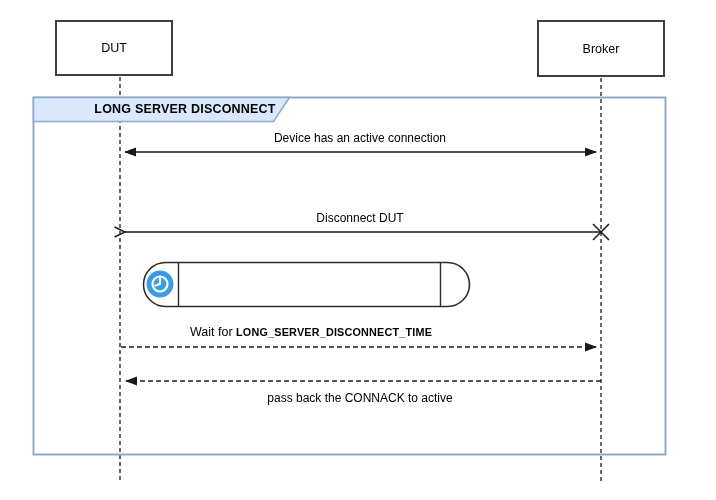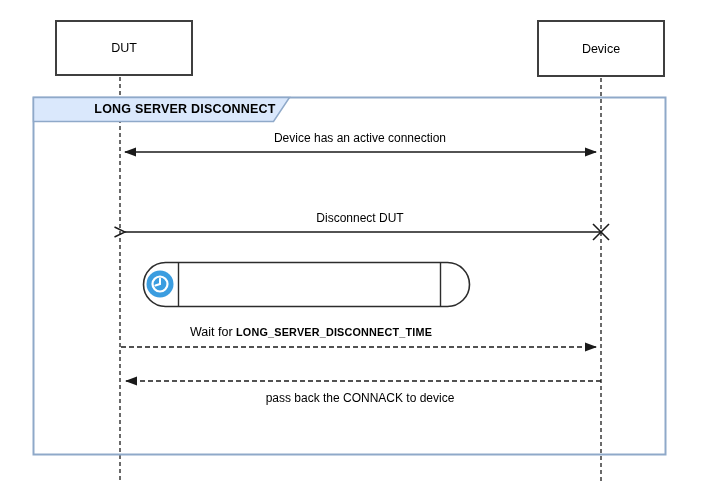--- a/index.html
+++ b/index.html
@@ -8,21 +8,21 @@
     font-family:"Liberation Sans","DejaVu Sans",sans-serif; color:#000;
     overflow:hidden;
   }
   .layer { position:absolute; left:0; top:0; }
   .actor-box {
     position:absolute; box-sizing:border-box;
     border:2px solid #3f3f3f; background:#ffffff;
     display:flex; align-items:center; justify-content:center;
     font-size:12.5px;
   }
-  .actor-dut    { left:55px;  top:20px; width:138px; height:56px; }
+  .actor-dut    { left:55px;  top:20px; width:118px; height:56px; }
   .actor-broker { left:537px; top:20px; width:128px; height:57px; }
   .frame-label {
     position:absolute; left:33px; top:97px; width:256px; height:24px;
     display:flex; align-items:center; justify-content:center;
     font-size:12.5px; font-weight:bold; letter-spacing:0.2px;padding-left:24px;
   }
   .msg-text {
     position:absolute; left:160px; width:400px; text-align:center;
     font-size:12px; line-height:15px; background:transparent;
   }
@@ -79,26 +79,26 @@
 
     <line x1="121" y1="347" x2="596" y2="347" stroke="#1a1a1a" stroke-width="1.4" stroke-dasharray="5,3" marker-end="url(#arrFilled)"></line>
 
     <line x1="601" y1="381" x2="126" y2="381" stroke="#1a1a1a" stroke-width="1.4" stroke-dasharray="5,3" marker-end="url(#arrFilled)"></line>
   </svg>
 
   <div class="actor-box actor-dut">
     <span>DUT</span>
   </div>
   <div class="actor-box actor-broker">
-    <span>Device</span>
+    <span>Broker</span>
   </div>
 
   <div class="frame-label">LONG SERVER DISCONNECT</div>
 
   <div class="msg-text msg1-text">Device has an active connection</div>
   <div class="msg-text msg2-text">Disconnect DUT</div>
-  <div class="msg-text msg4-text">pass back the CONNACK to device</div>
+  <div class="msg-text msg4-text">pass back the CONNACK to active</div>
 
   <div class="wait-text">
     <span>Wait for </span><span class="wait-code">LONG_SERVER_DISCONNECT_TIME</span>
   </div>
 
 </div>
 
 </body></html>

